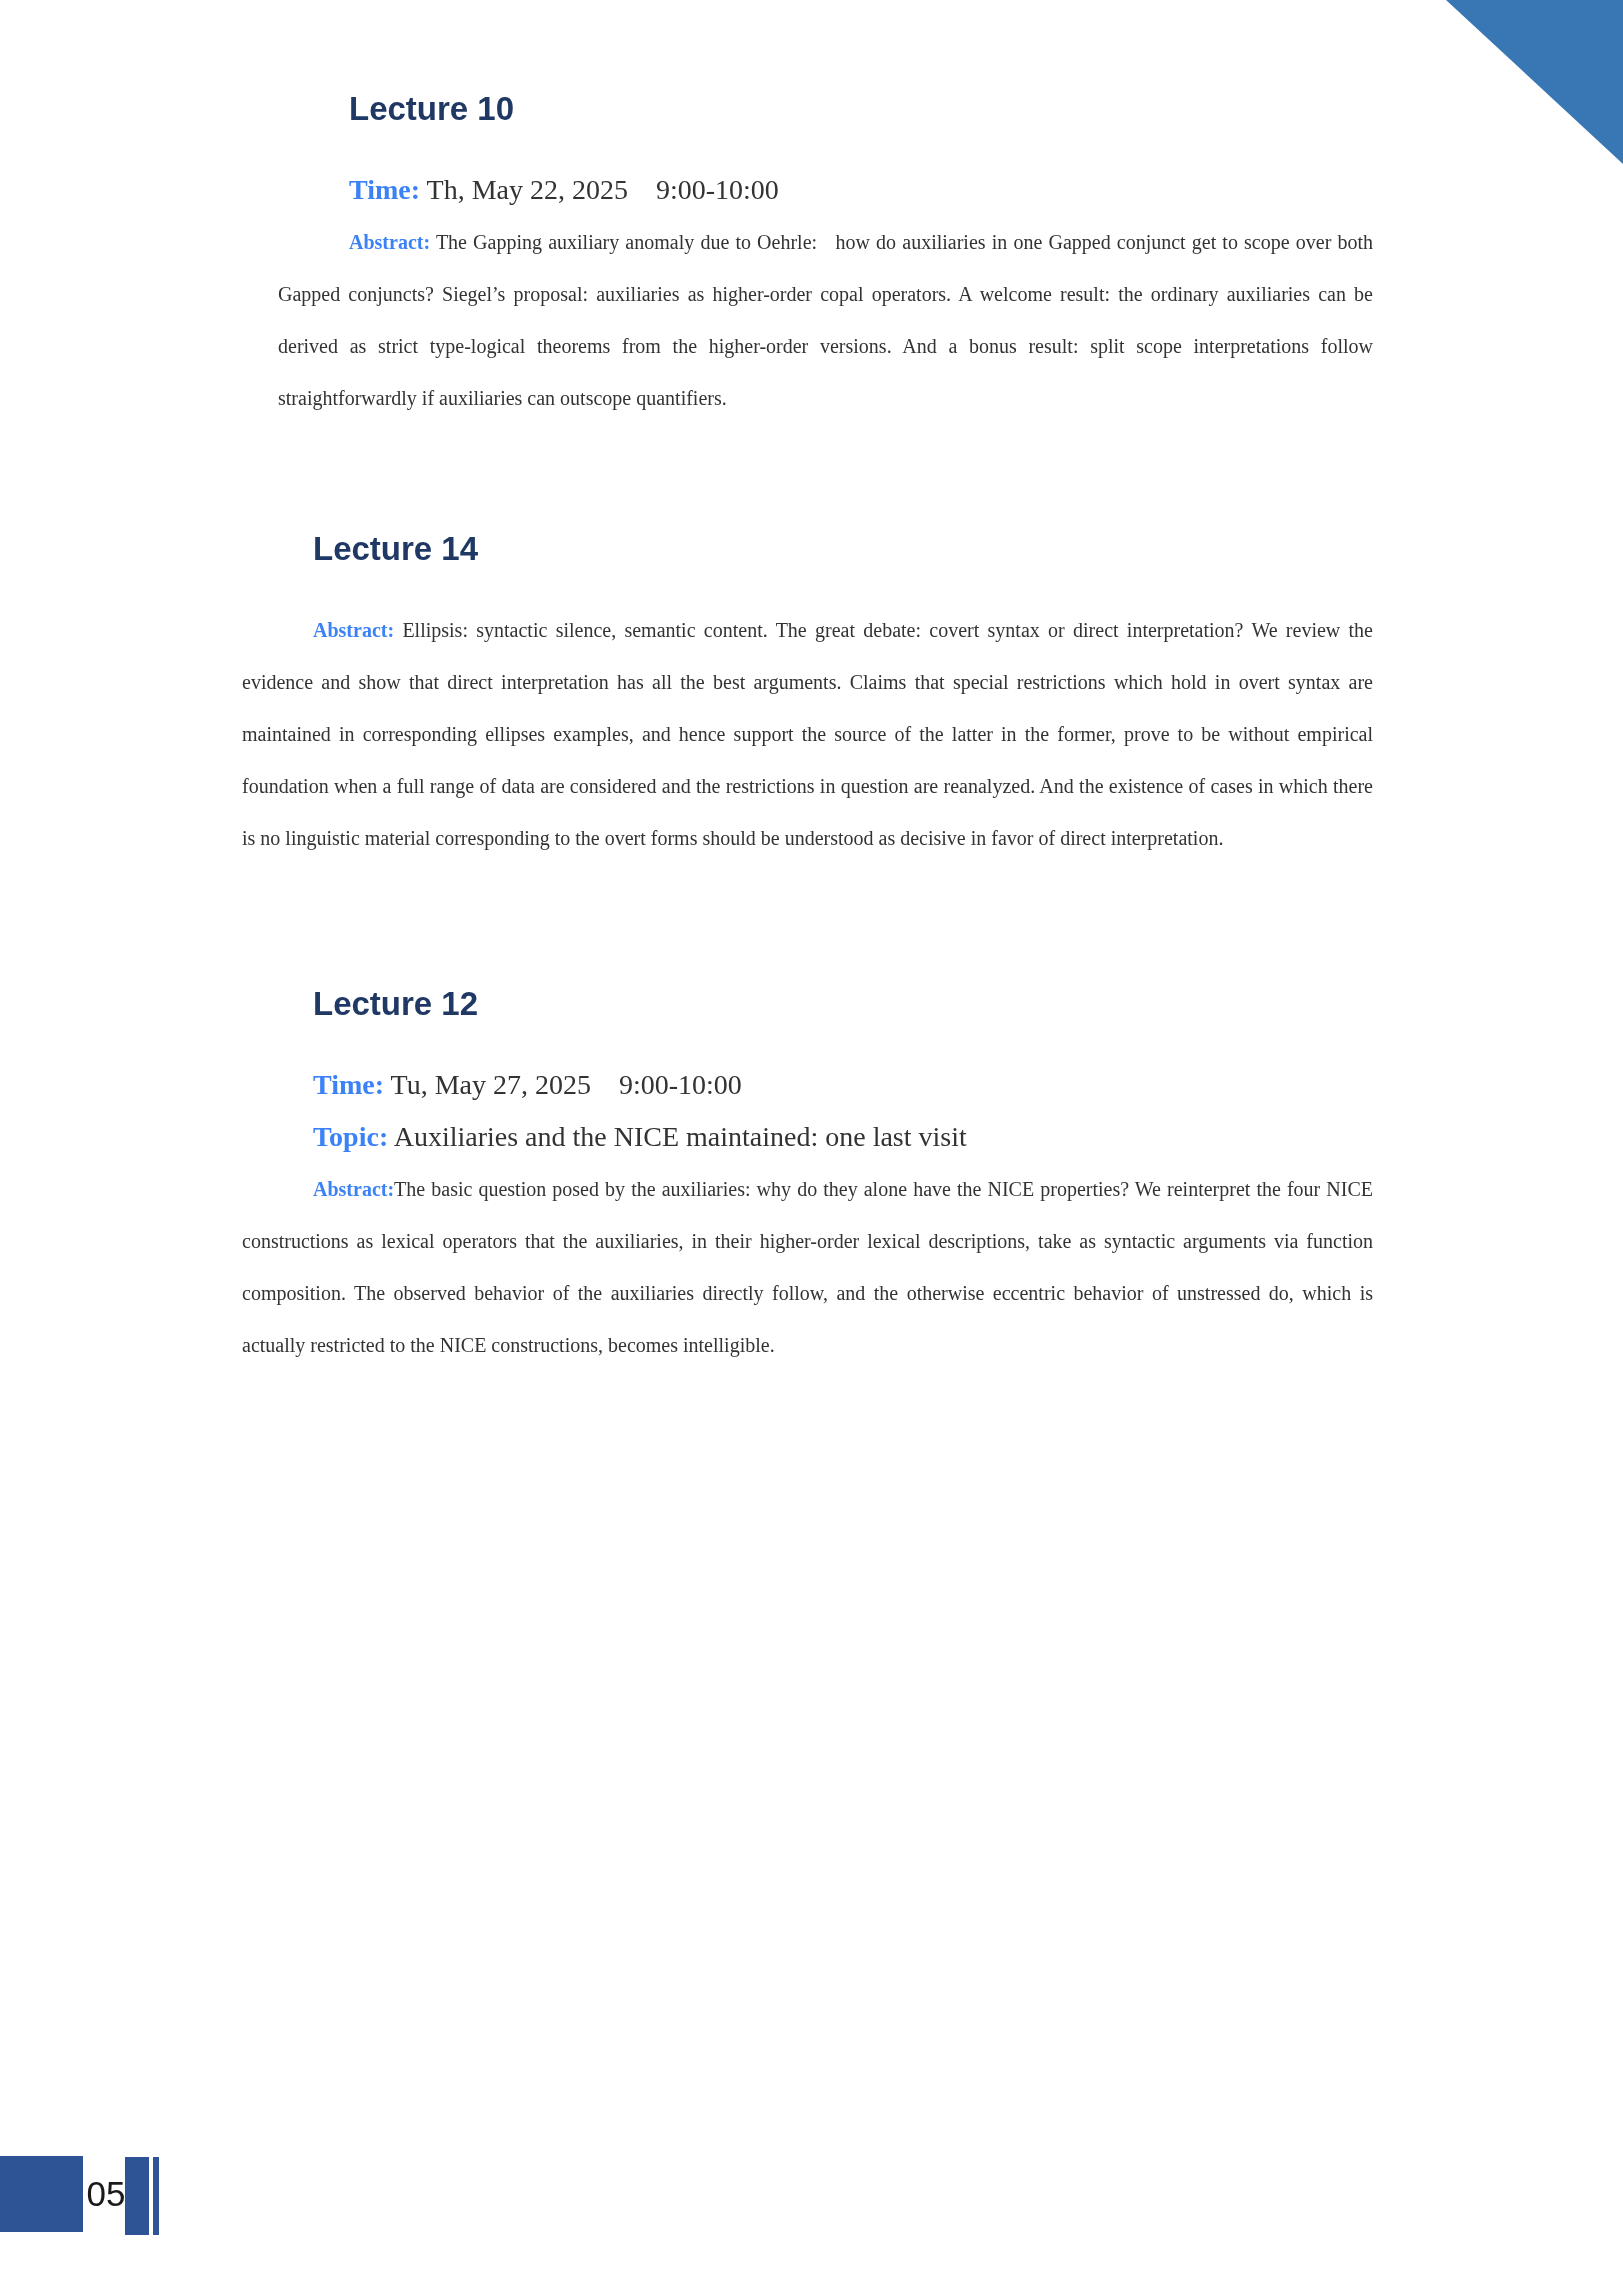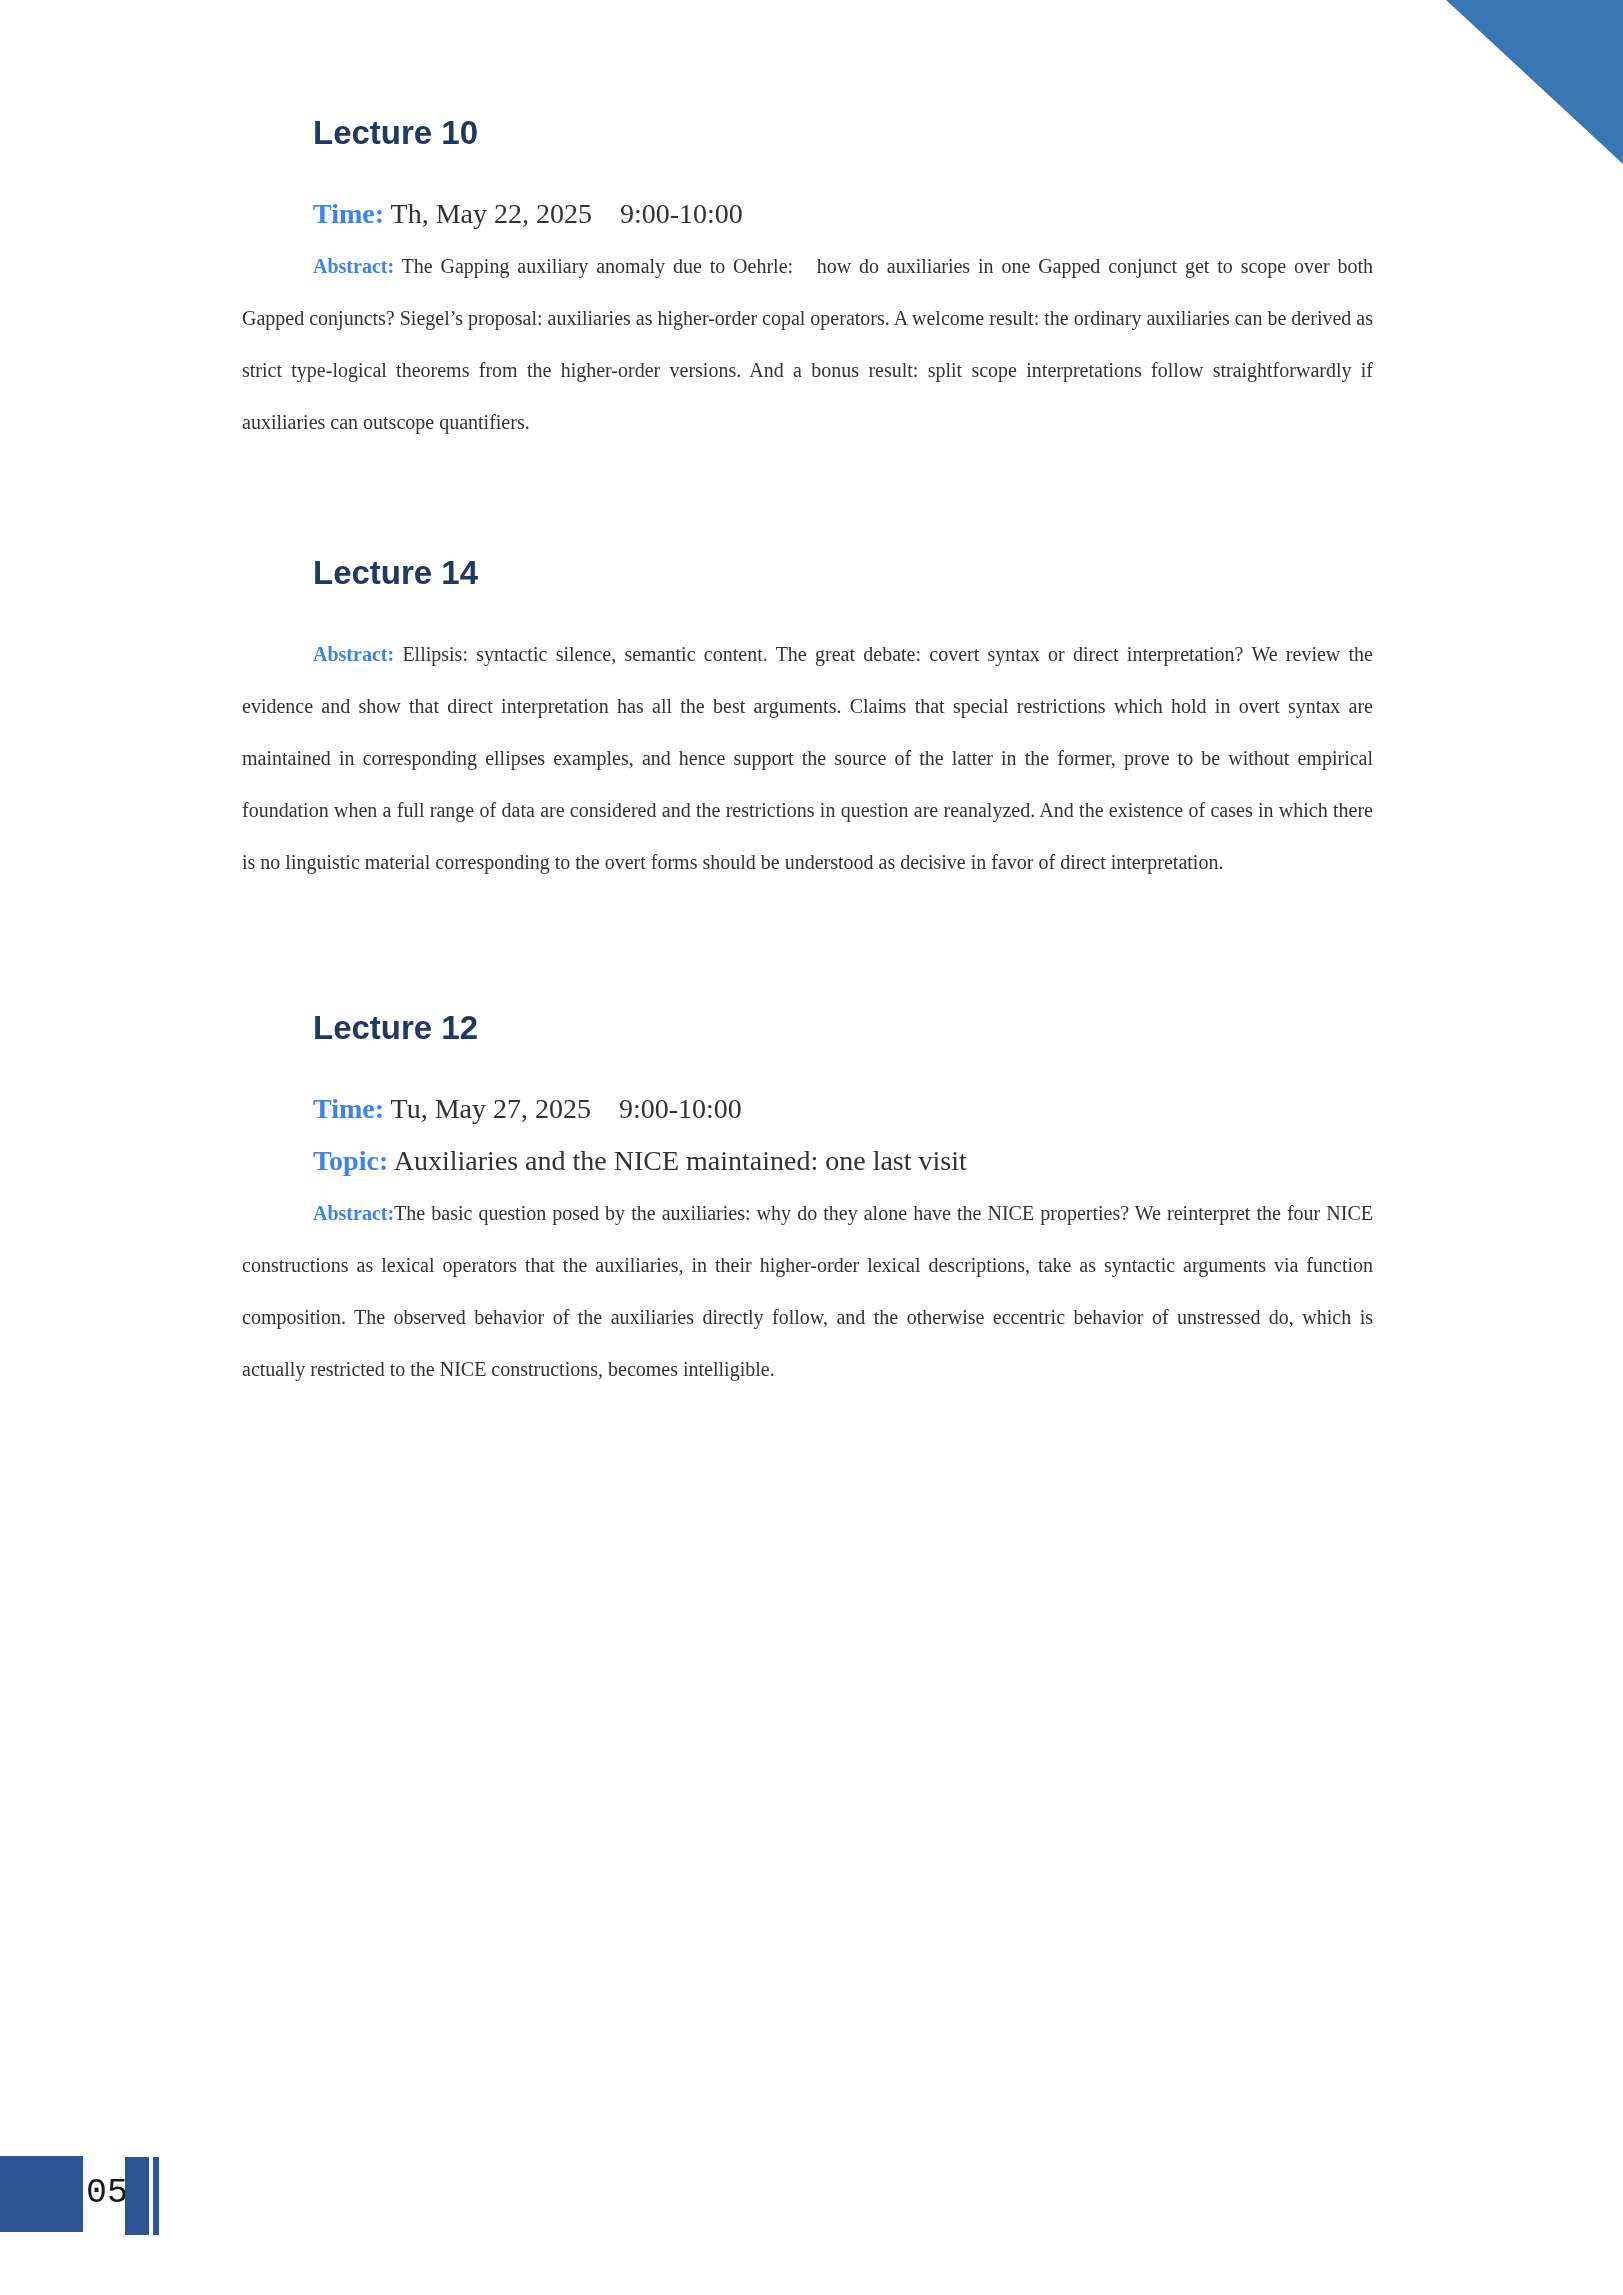--- a/index.html
+++ b/index.html
@@ -24,21 +24,21 @@
     height: 164px;
     background: #3876b4;
     clip-path: polygon(0 0, 100% 0, 100% 100%);
   }
   .content {
     position: absolute;
     left: 242px;
     top: 0;
     width: 1131px;
   }
-  .section-1 { padding-top: 113px; }
+  .section-1 { padding-top: 89px; margin-left: 36px; }
   .section-2 { margin-top: 105px; }
   .section-3 { margin-top: 120px; }
 
   .lecture-title {
     font-family: "Liberation Sans", sans-serif;
     font-weight: bold;
     font-size: 33px;
     line-height: 40px;
     color: #1f3864;
     margin: 0 0 35px 0;
@@ -79,21 +79,21 @@
     background: #2f5496;
   }
   .page-number {
     position: absolute;
     left: 86px;
     top: 0;
     width: 40px;
     height: 79px;
     line-height: 79px;
     text-align: center;
-    font-family: Liberation Mono, monospace;
+    font-family: Liberation Sans, sans-serif;
     font-size: 35px;
     color: #1a1a1a;
   }
   .footer-bar-thick {
     position: absolute;
     left: 125px;
     top: 3.2px;
     width: 24px;
     height: 78px;
     background: #2f5496;

